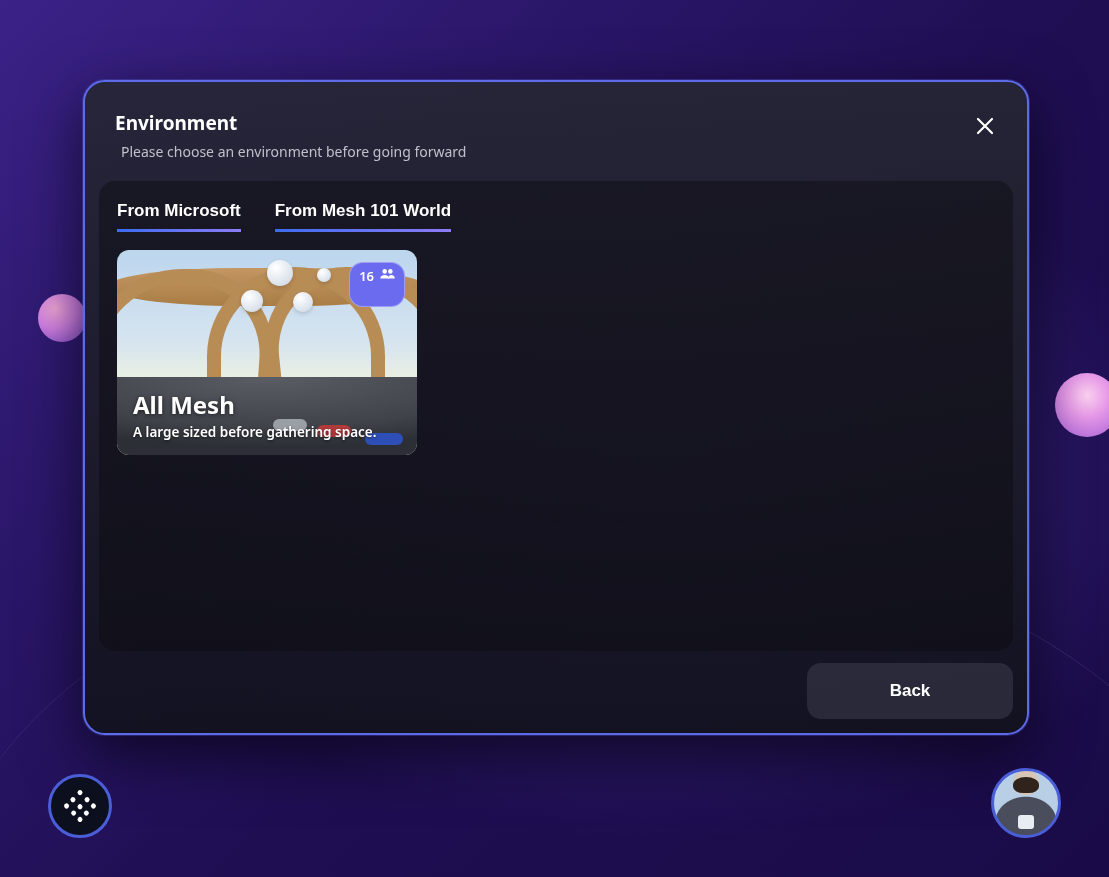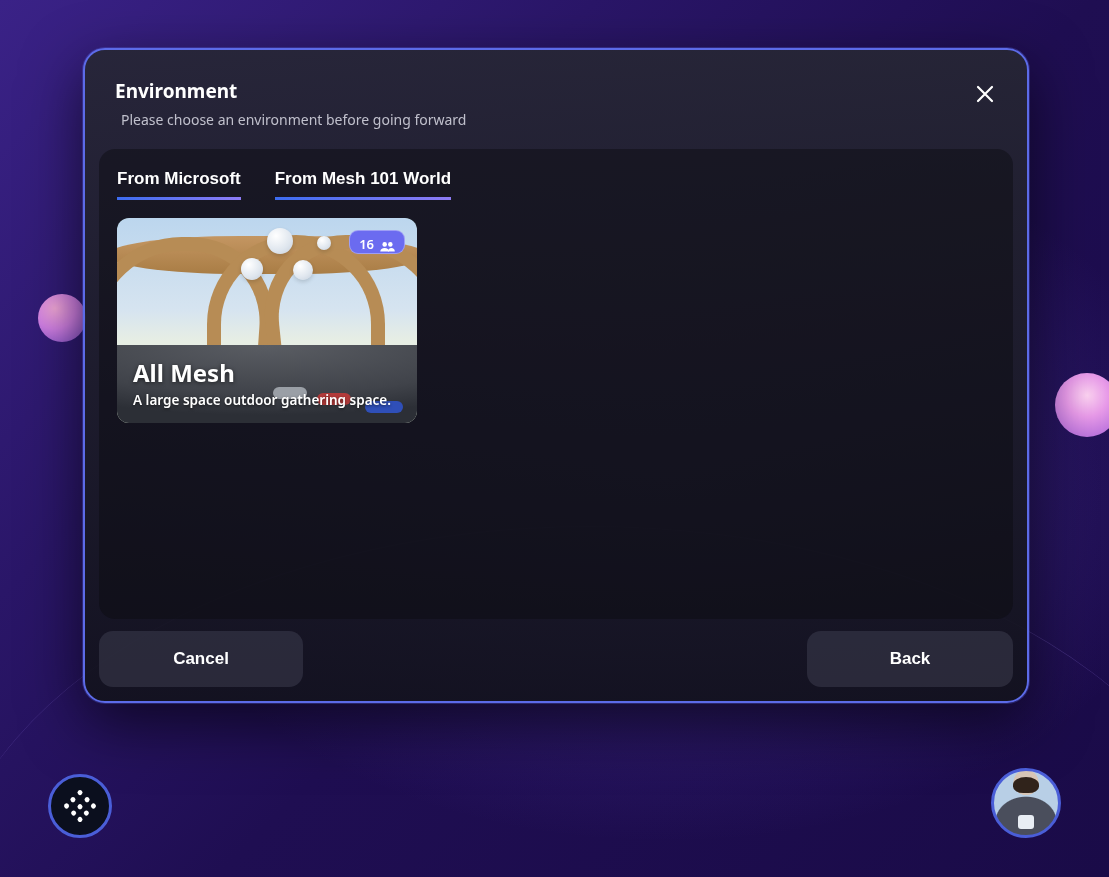--- a/index.html
+++ b/index.html
@@ -13,21 +13,21 @@
   .sphere{position:absolute;border-radius:50%;}
   .sphere.s1{width:48px;height:48px;left:38px;top:294px;
     background:radial-gradient(circle at 35% 30%,#f2a8d8 0%,#d07fe3 45%,#7a4bc4 100%);}
   .sphere.s2{width:64px;height:64px;right:-10px;top:373px;
     background:radial-gradient(circle at 50% 35%,#fbd2f0 0%,#e79ae8 40%,#a560d6 100%);}
   .arc{position:absolute;left:-60px;bottom:-450px;width:1300px;height:800px;border-radius:50%;
     border-top:1px solid rgba(170,140,255,.25);}
 
   
   .modal{
-    position:absolute;left:83px;top:48px;width:942px;height:651px;
+    position:absolute;left:83px;top:80px;width:942px;height:651px;
     border-radius:22px;padding:0;
     background:linear-gradient(180deg,rgba(38,38,52,.92) 0%,rgba(18,18,28,.92) 100%);
     border:2px solid #5c6be8;
     box-shadow: 0 0 0 1px rgba(90,100,230,.3), 0 20px 60px rgba(0,0,0,.6);
     display:flex;flex-direction:column;
   }
   .modal-head{padding:28px 30px 12px 30px;position:relative;}
   .modal-title{font-size:19px;font-weight:700;margin:0 0 2px 0;}
   .modal-sub{font-size:14px;color:#c0c0cc;margin:6px;}
   .close{position:absolute;right:24px;top:26px;width:36px;height:36px;border:none;background:none;color:#fff;
@@ -65,22 +65,22 @@
     box-shadow:0 2px 4px rgba(0,0,0,.15);}
   .env-orb.o1{width:26px;height:26px;left:150px;top:10px;}
   .env-orb.o2{width:20px;height:20px;left:176px;top:42px;}
   .env-orb.o3{width:22px;height:22px;left:124px;top:40px;}
   .env-orb.o4{width:14px;height:14px;left:200px;top:18px;}
   .env-seat{position:absolute;bottom:18px;height:12px;border-radius:6px;}
   .env-seat.red{width:34px;background:#b23a3a;left:200px;}
   .env-seat.blue{width:38px;background:#2f4fb8;left:248px;bottom:10px;}
   .env-seat.gray{width:34px;background:#9a9fa6;left:156px;bottom:24px;}
 
-  .badge{position:absolute;right:12px;top:12px;background:#6b6bf0;border-radius:9px;
-    padding:4px 8px 0 9px;display:flex;gap:5px;align-items:flex-end;font-size:13px;font-weight:600;
+  .badge{position:absolute;right:12px;top:12px;background:#6b6bf0;border-radius:14px;
+    padding:4px 8px 21px 9px;display:flex;gap:5px;align-items:flex-start;font-size:13px;font-weight:600;
     border:1px solid rgba(255,255,255,.35);}
   .badge svg{width:17px;height:13px;}
 
   .card-label{position:absolute;left:16px;right:16px;bottom:14px;}
   .card-title{font-size:24px;font-weight:700;margin:0;text-shadow:0 1px 4px rgba(0,0,0,.6);}
   .card-desc{font-size:13.5px;font-weight:600;margin:2px 0 0 0;text-shadow:0 1px 3px rgba(0,0,0,.6);}
 
   
   .footer{display:flex;padding:12px 14px 14px 14px;gap:12px;}
   .spacer{flex:1;}
@@ -152,28 +152,27 @@
           <span>16</span>
           <svg viewBox="0 0 24 16">
             <circle cx="8" cy="5" r="3.2" fill="#fff"></circle>
             <circle cx="16" cy="5" r="3.2" fill="#fff"></circle>
             <path d="M1.8 15c0-3 2.6-5 6.2-5s6.2 2 6.2 5z" fill="#fff"></path>
             <path d="M12.5 15c.4-2.2 1.5-5 5.2-5 2.8 0 4.6 2 4.6 5z" fill="#fff"></path>
           </svg>
         </div>
         <div class="card-label">
           <p class="card-title">All Mesh</p>
-          <p class="card-desc">A large space outdoor gathering space.</p>
+          <p class="card-desc">A large sized before gathering space.</p>
         </div>
       </div>
     </div>
   </div>
 
   <div class="footer">
-    <button class="btn cancel">Cancel</button>
     <div class="spacer"></div>
     <button class="btn back">Back</button>
   </div>
 
 </div>
 
 <button class="fab menu">
   <div class="dots">
     <span style="left:0;top:0"></span>
       <span style="left:9.5px;top:0"></span>

